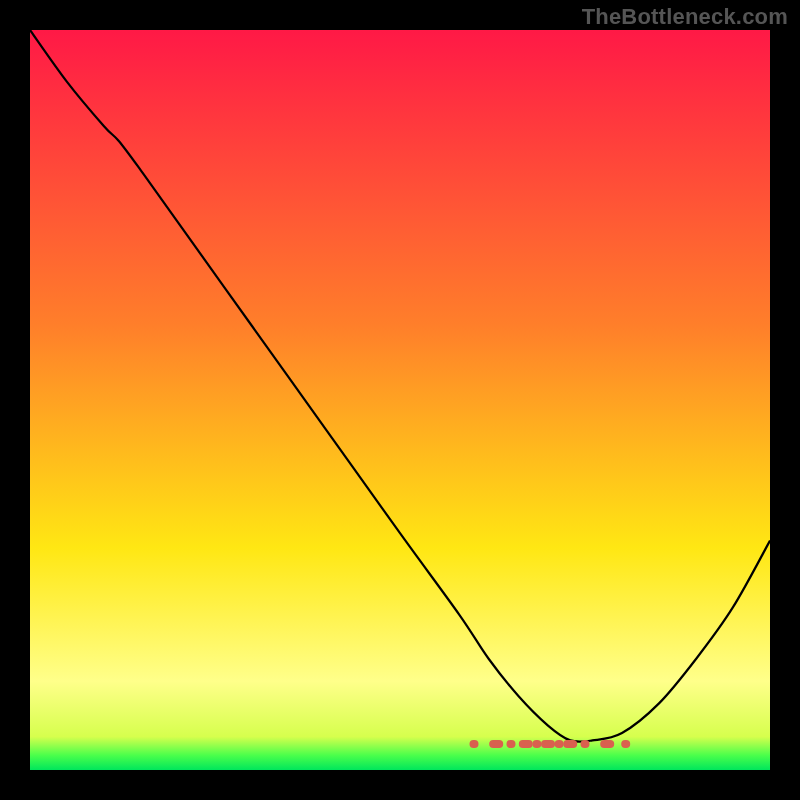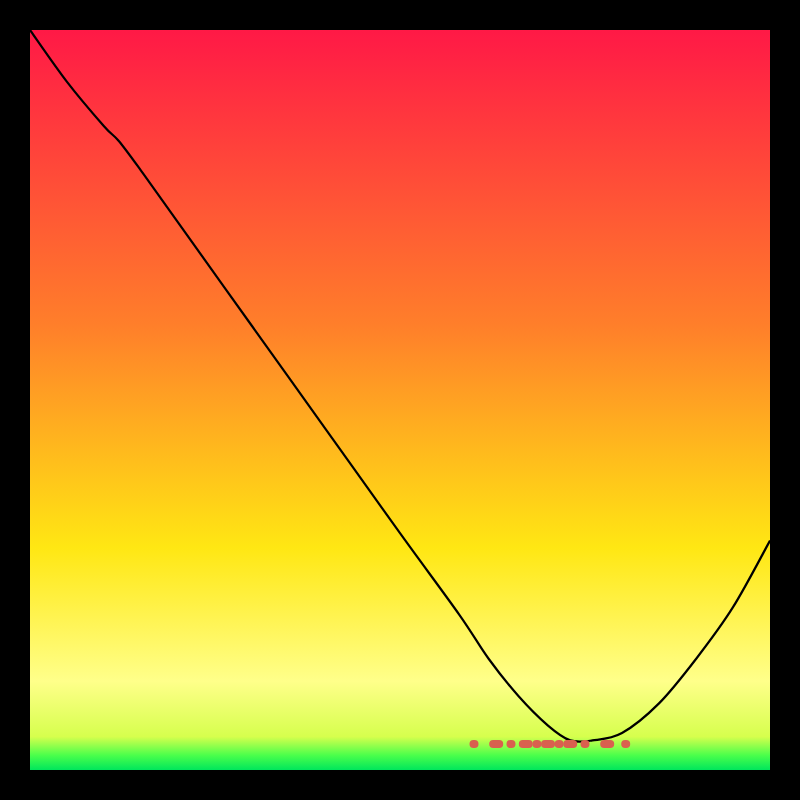--- a/index.html
+++ b/index.html
@@ -26,20 +26,21 @@
     left: 30px;
     top: 30px;
     width: 740px;
     height: 740px;
   }
 </style>
 </head>
 <body>
 
 <div class="container">
+  <div class="watermark">TheBottleneck.com</div>
   <svg class="plot" viewBox="0 0 740 740" preserveAspectRatio="none">
     <defs>
       <linearGradient id="bg-grad" x1="0" y1="0" x2="0" y2="1">
           <stop offset="0%" stop-color="#ff1946"></stop>
           <stop offset="40%" stop-color="#ff7f2a"></stop>
           <stop offset="70%" stop-color="#ffe713"></stop>
           <stop offset="88%" stop-color="#ffff8a"></stop>
           <stop offset="95.5%" stop-color="#d6ff4d"></stop>
           <stop offset="98%" stop-color="#4bff4b"></stop>
           <stop offset="100%" stop-color="#00e65c"></stop>

